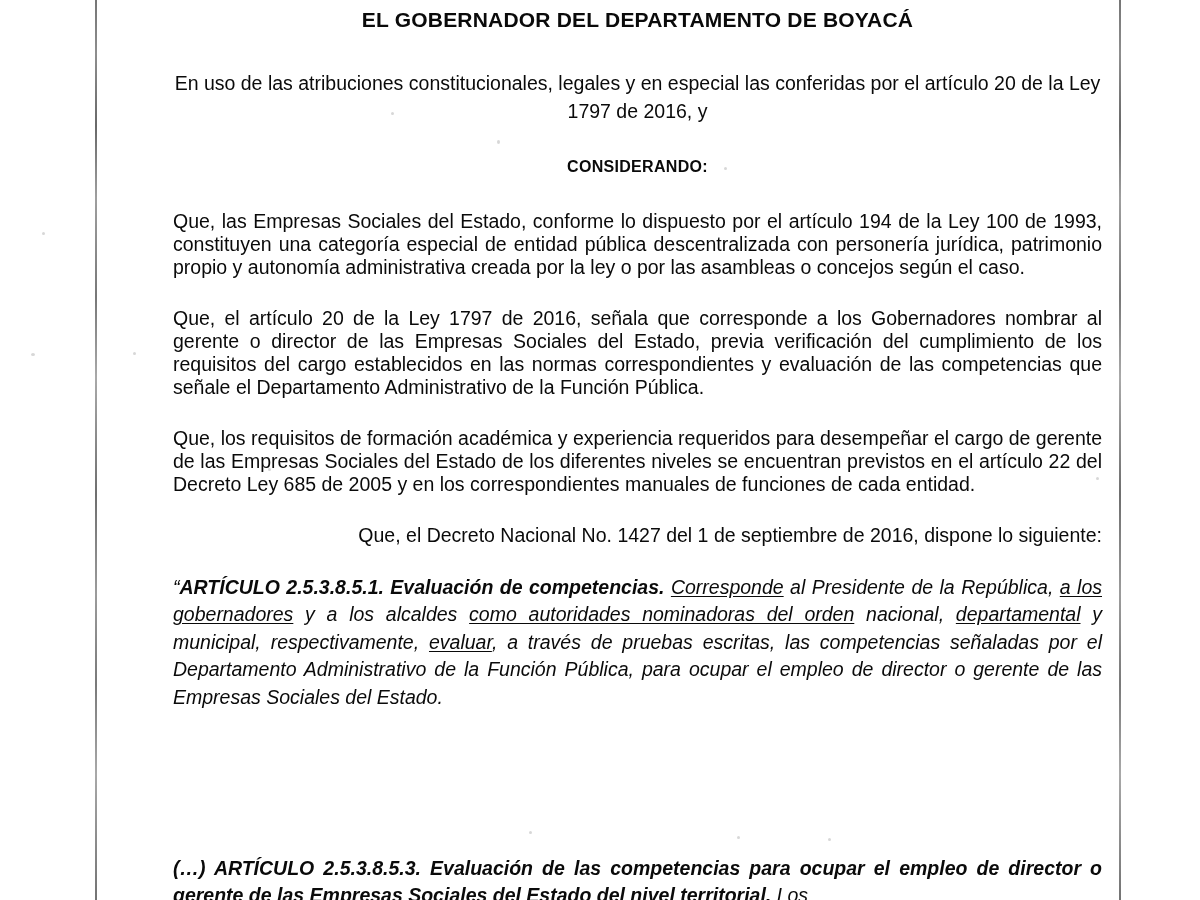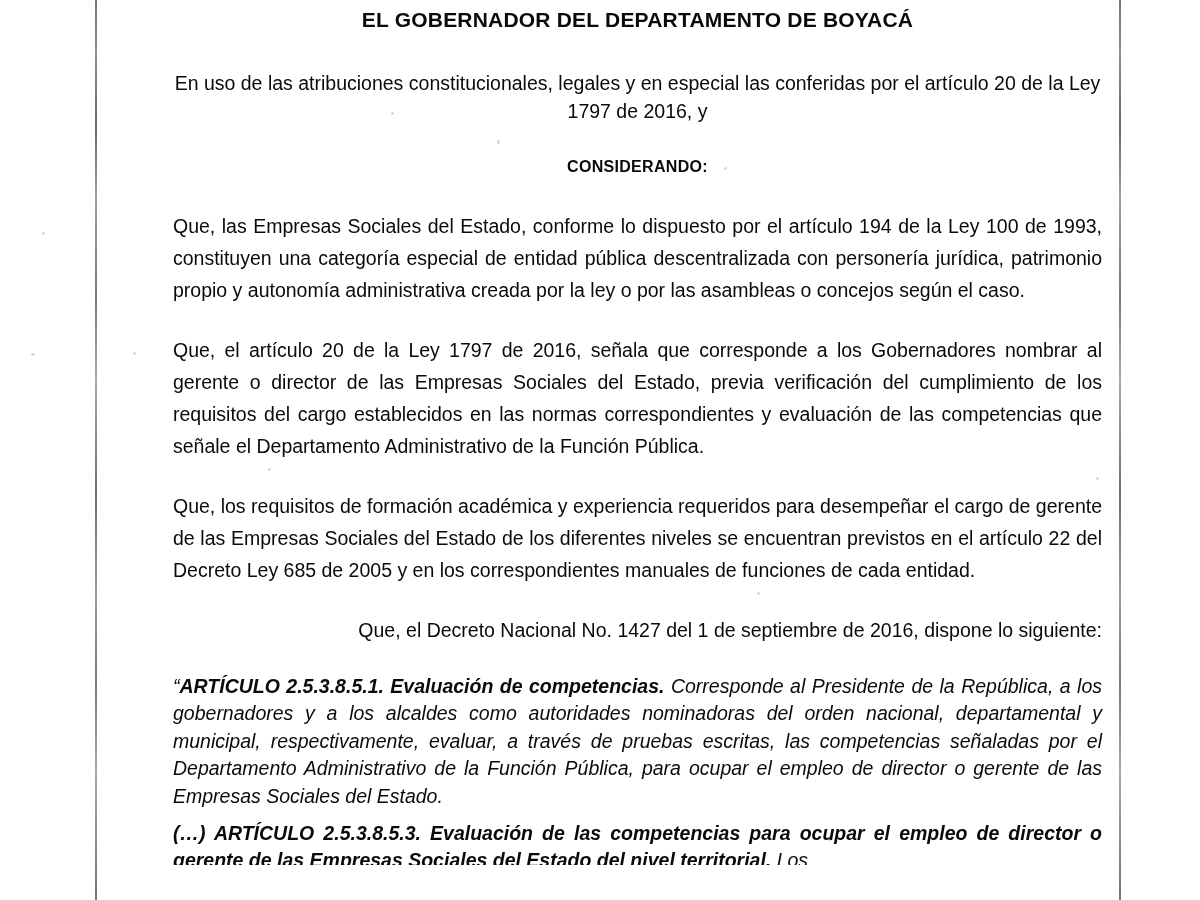--- a/index.html
+++ b/index.html
@@ -72,21 +72,21 @@
     font-size: 16px;
     font-weight: bold;
     text-align: center;
     letter-spacing: 0.3px;
     margin: 29px 0 0 0;
     line-height: 26px;
   }
 
   p.body-par {
     font-size: 19.5px;
-    line-height: 32px;
+    line-height: 23px;
     text-align: justify;
     text-justify: inter-word;
     margin: 28px 0 0 0;
   }
   p.body-par.first { margin-top: 30px; }
   p.body-par.ragged { text-align: right; }
 
   p.quote-par {
     font-size: 19.5px;
     line-height: 27.4px;
@@ -94,28 +94,29 @@
     text-justify: inter-word;
     font-style: italic;
     margin: 27px 0 0 0;
   }
 
   .q-head {
     font-weight: bold;
     font-style: italic;
   }
   .u {
+    text-decoration: underline;
     text-underline-offset: 2px;
   }
 
   
   .clip-last {
     position: absolute;
     left: 0;
-    top: 820px;
+    top: 855px;
     width: 929px;
     height: 45px;
     overflow: hidden;
   }
   .clip-last p {
     margin: 0;
     font-size: 19.5px;
     line-height: 27.4px;
     font-style: italic;
     text-align: justify;

